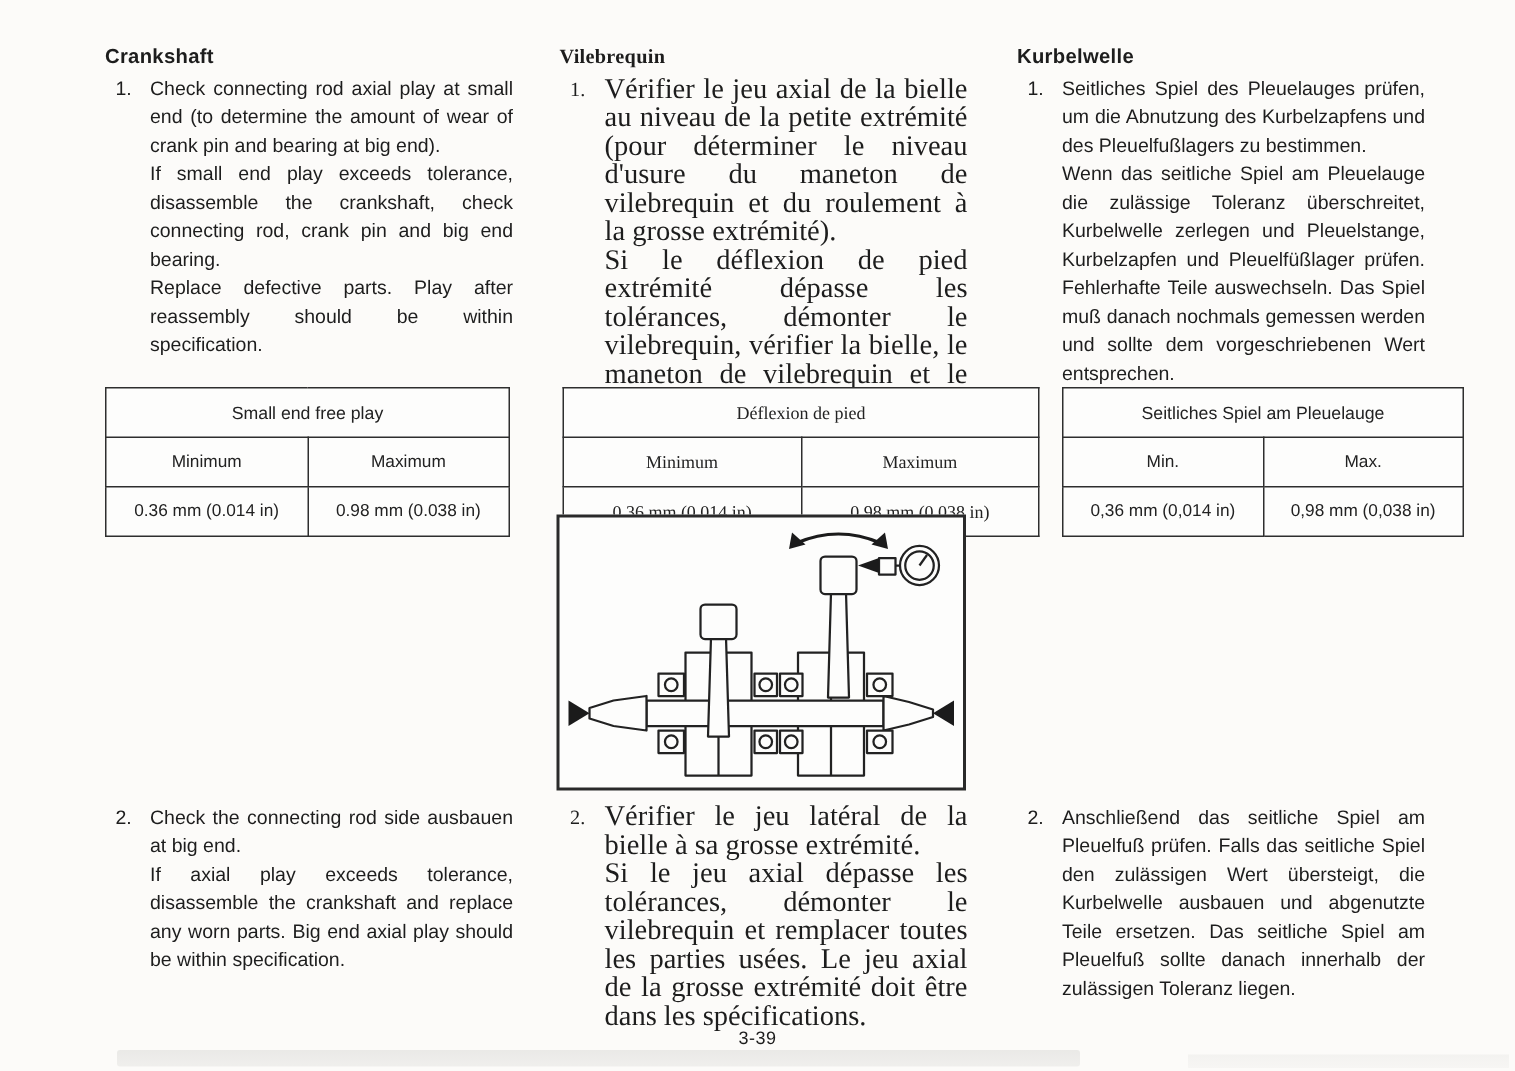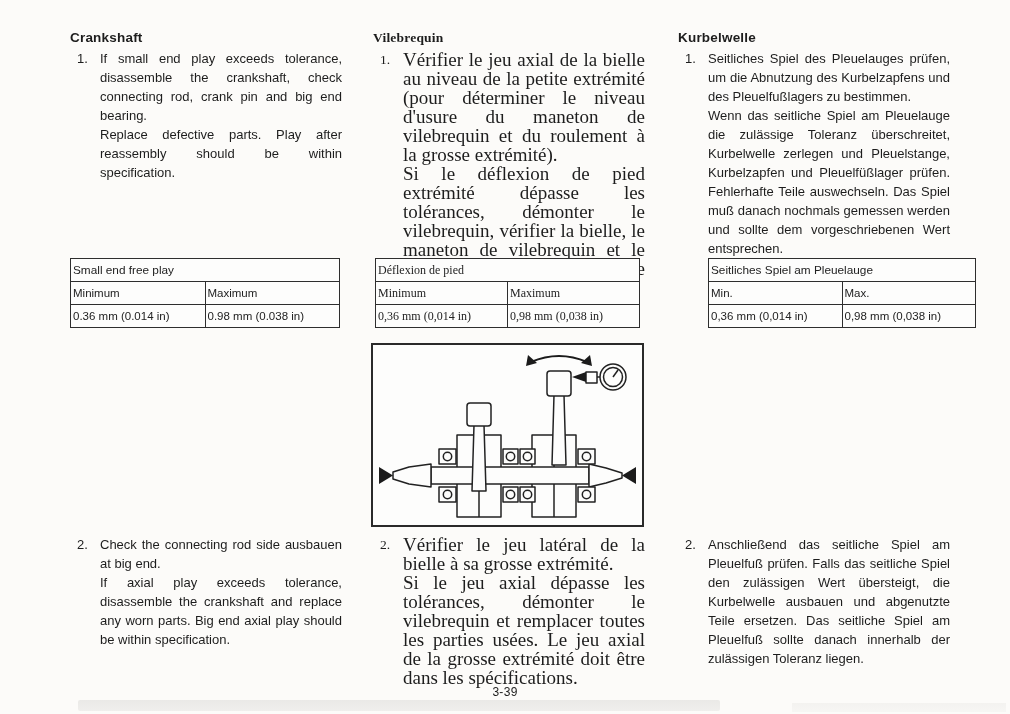--- a/index.html
+++ b/index.html
@@ -18,22 +18,22 @@
   .body{flex:1;min-width:0;}
   .body p{margin:0;font-size:13px;line-height:19px;text-align:justify;text-justify:inter-word;}
   .serif{font-family:"Liberation Serif","DejaVu Serif",serif;}
   .serif .body p{font-size:19px;}
   .serif .num{font-size:13.5px;}
 
   table.spec{
     position:absolute;border-collapse:collapse;table-layout:fixed;background:#fdfdfc;
   }
   table.spec td{
-    border:1.5px solid #2e2e2e;text-align:left;vertical-align:middle;
-    font-size:11.5px;padding:2px 2px;height:18px;color:#222;
+    border:1.5px solid #2e2e2e;text-align:center;vertical-align:middle;
+    font-size:11.5px;padding:7px 2px;height:18px;color:#222;
   }
   table.spec td.t-title{font-size:11.8px;}
   table.spec.serif td{font-size:12px;font-family:"Liberation Serif","DejaVu Serif",serif;}
 
   .diagram{
     position:absolute;left:371px;top:343px;width:273px;height:184px;
     box-sizing:border-box;border:2px solid #2a2a2a;background:#fdfdfc;
   }
   .diagram svg{display:block;}
 
@@ -54,20 +54,21 @@
 </head>
 <body>
 
 <div class="page">
 
   <div class="textblock" style="left:70px;top:30px;">
     <h2 class="heading">Crankshaft</h2>
     <div class="item">
       <span class="num">1.</span>
       <div class="body">
+        <p>Check connecting rod axial play at small end (to determine the amount of wear of crank pin and bearing at big end).</p>
         <p>If small end play exceeds tolerance, disassemble the crankshaft, check connecting rod, crank pin and big end bearing.</p>
         <p>Replace defective parts. Play after reassembly should be within specification.</p>
       </div>
     </div>
   </div>
 
   <div class="textblock serif" style="left:373px;top:30px;">
     <h2 class="heading">Vilebrequin</h2>
     <div class="item">
       <span class="num">1.</span>
@@ -98,21 +99,21 @@
       <td class="t-head">Minimum</td>
       <td class="t-head">Maximum</td>
     </tr>
     <tr>
       <td class="t-val">0.36 mm (0.014 in)</td>
       <td class="t-val">0.98 mm (0.038 in)</td>
     </tr>
   </tbody>
     </table>
 
-  <table class="spec serif" style="left:375px;top:258px;width:265px;">
+  <table class="spec serif" style="left:375px;top:258px;width:318px;">
     <tbody>
         <tr>
           <td colspan="2" class="t-title">Déflexion de pied</td>
         </tr>
     <tr>
       <td class="t-head">Minimum</td>
       <td class="t-head">Maximum</td>
     </tr>
     <tr>
       <td class="t-val">0,36 mm (0,014 in)</td>

